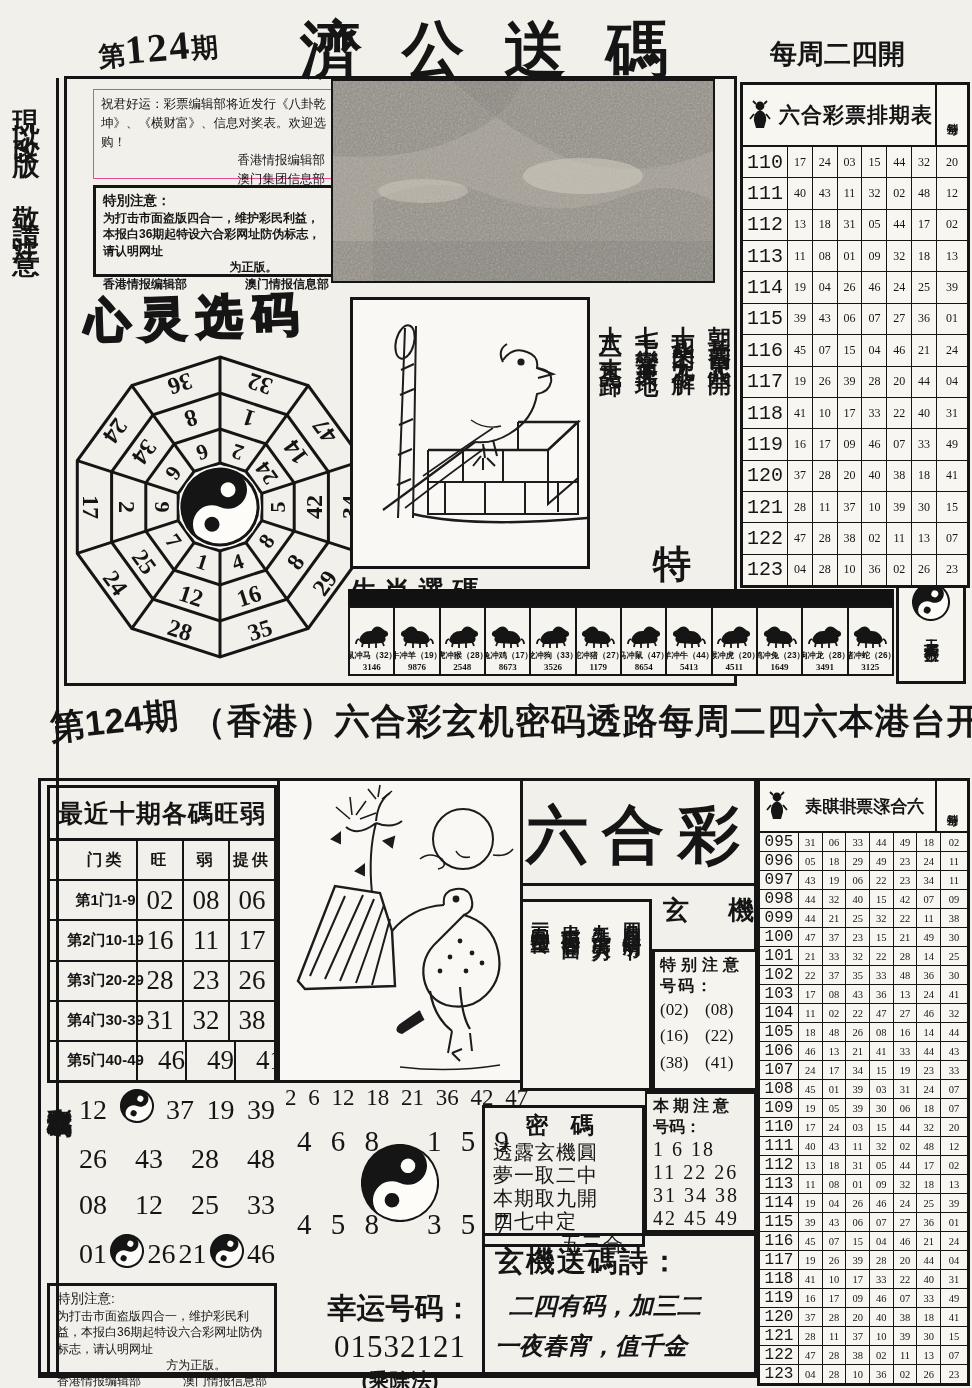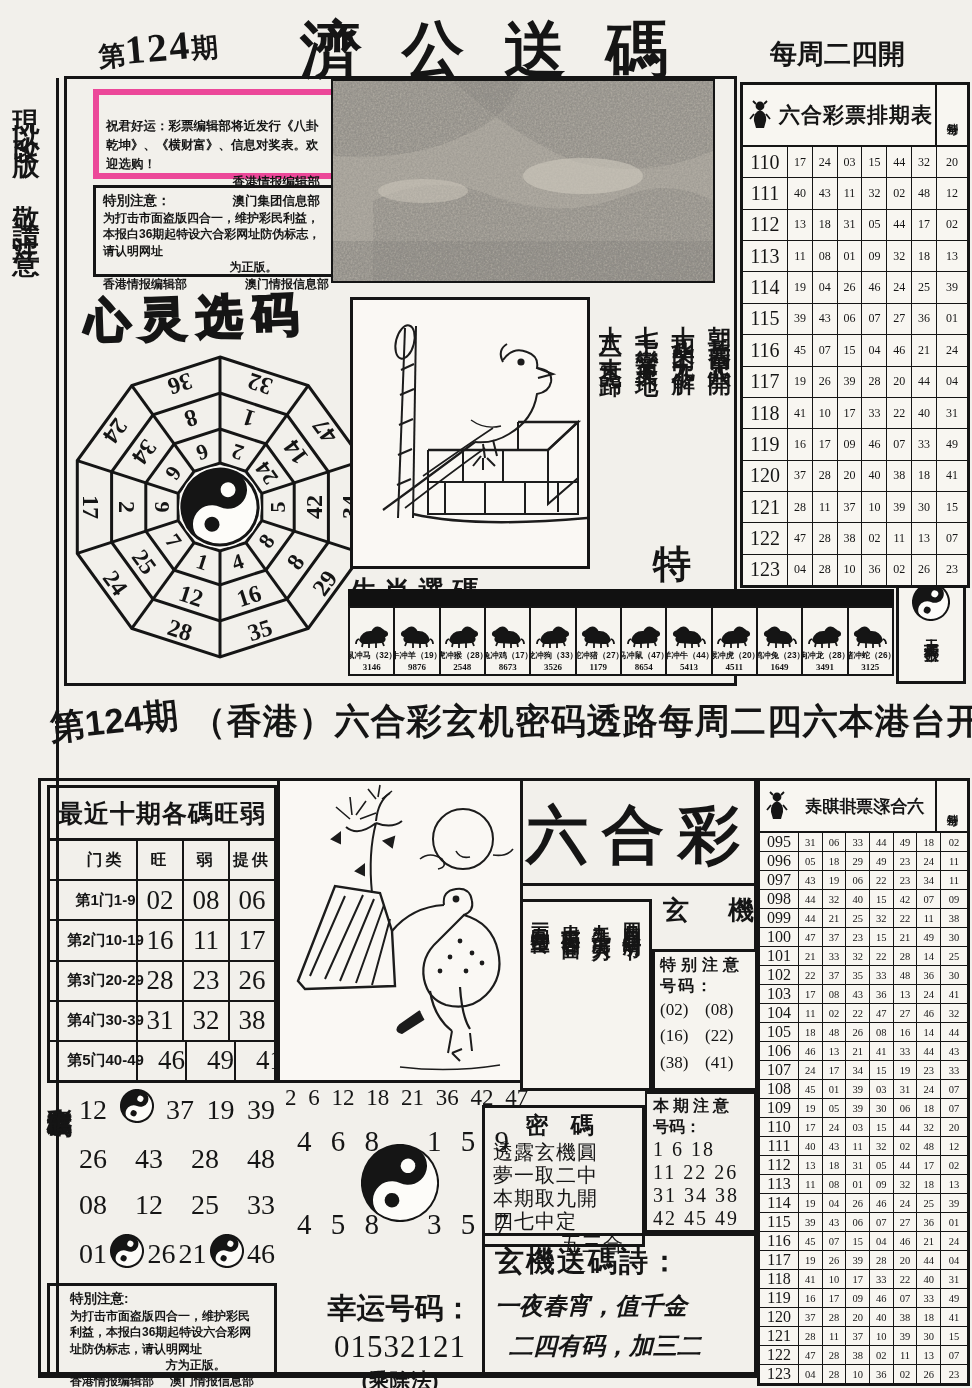--- a/index.html
+++ b/index.html
@@ -12,22 +12,22 @@
   .issue .num{font-size:40px;font-family:"Liberation Serif",serif;letter-spacing:2px;}
   .main-title{left:300px;top:8px;font-size:62px;font-weight:900;letter-spacing:40px;
               font-family:"Liberation Serif","DejaVu Serif",serif;white-space:nowrap;}
   .sched-note{left:770px;top:36px;font-size:27px;font-weight:900;white-space:nowrap;}
   .side-note{left:8px;top:88px;writing-mode:vertical-rl;font-size:27px;font-weight:700;
              letter-spacing:14px;height:460px;}
   .vrule{left:56px;top:78px;width:3px;height:1300px;background:#151515;}
 
   
   .top-main{left:64px;top:76px;width:673px;height:610px;border:3px solid #151515;box-sizing:border-box;}
-  .notice1{position:absolute;left:26px;top:10px;width:246px;height:90px;border:6px solid #ec4899;
-           padding:22px 7px;font-size:12.5px;font-weight:700;line-height:1.5;box-sizing:border-box;}
+  .notice1{position:absolute;left:26px;top:10px;width:246px;height:90px;border:1px solid #ec4899;
+           padding:5px 7px;font-size:12.5px;font-weight:400;line-height:1.5;box-sizing:border-box;}
   .notice1 .sig{text-align:right;padding-right:6px;}
   .notice2{position:absolute;left:26px;top:106px;width:246px;height:92px;border:3px solid #151515;
            padding:4px 7px;font-size:12px;font-weight:700;line-height:1.35;box-sizing:border-box;}
   .notice2 .t{font-size:13.5px;}
   .notice2 .tail{margin-left:56%;}
   .notice2 .sigs{display:flex;justify-content:space-between;margin-top:1px;}
   .landscape{position:absolute;left:264px;top:0px;width:384px;height:204px;border:2px solid #151515;
              box-sizing:border-box;overflow:hidden;}
   .mind-title{position:absolute;left:10px;top:212px;width:280px;height:60px;}
   .wheel-wrap{position:absolute;left:0px;top:268px;width:306px;height:318px;}
@@ -62,21 +62,21 @@
   .sched-top .tbl-head{height:60px;}
   .sched-top .tbl-head .ttl{font-size:21px;letter-spacing:1px;}
   .sched-bottom .tbl-head{height:54px;}
   .sched-bottom .tbl-head .ttl{font-size:17px;transform:scale(-1,1);} 
   .sp-head{width:30px;border-left:2px solid #151515;display:flex;align-items:center;justify-content:center;
            font-size:11px;font-weight:700;writing-mode:vertical-rl;letter-spacing:1px;}
   .tbl-body{flex:1;display:flex;flex-direction:column;}
   .tbl-row{flex:1;display:flex;border-bottom:1.5px solid #151515;align-items:stretch;}
   .tbl-row:last-child{border-bottom:none;}
   .c-issue{width:44px;display:flex;align-items:center;justify-content:center;
-           font-family:Liberation Serif, serif;border-right:1.5px solid #151515;}
+           font-family:Liberation Mono, monospace;border-right:1.5px solid #151515;}
   .c-num{flex:1;display:flex;align-items:center;justify-content:center;
          font-family:"Liberation Serif",serif;border-right:1.5px solid #151515;}
   .c-sp{width:30px;display:flex;align-items:center;justify-content:center;font-family:"Liberation Serif",serif;}
   .sched-top .c-issue{font-size:20px;}
   .sched-top .c-num,.sched-top .c-sp{font-size:12px;}
   .sched-bottom .c-issue{font-size:16px;width:38px;}
   .sched-bottom .c-num,.sched-bottom .c-sp{font-size:10.5px;}
   .sched-bottom .c-sp{width:26px;}
   .imp{width:34px;display:flex;align-items:center;justify-content:center;}
 
@@ -97,21 +97,21 @@
   .hc-c0{width:88px;font-weight:900;font-size:15px;white-space:nowrap;padding-left:25px;}
   .hc-ch{font-weight:900;font-size:16px;letter-spacing:3px;}
   .hc-val{font-family:"Liberation Serif",serif;font-size:27px;}
   .hc-cell.grow{flex:1;}
   .lucky{position:absolute;left:6px;top:302px;width:230px;height:198px;display:flex;padding-top:4px;box-sizing:border-box;}
   .lucky .vlabel{writing-mode:vertical-rl;font-size:25px;font-weight:900;width:30px;height:190px;letter-spacing:1px;}
   .lucky .grid{flex:1;display:flex;flex-direction:column;justify-content:space-between;padding:2px 2px 6px 2px;}
   .lucky .lrow{display:flex;align-items:center;justify-content:space-between;font-family:"Liberation Serif",serif;
                font-size:28px;}
   .notice3{position:absolute;left:6px;top:502px;width:230px;height:92px;border:3px solid #151515;
-           padding:4px 20px;font-size:12px;font-weight:700;line-height:1.35;box-sizing:border-box;}
+           padding:4px 7px;font-size:12px;font-weight:400;line-height:1.35;box-sizing:border-box;}
   .notice3 .t{font-size:13.5px;}
   .notice3 .tail{margin-left:52%;}
   .notice3 .sigs{display:flex;justify-content:space-between;}
   .draw2{position:absolute;left:236px;top:0px;width:246px;height:302px;border-left:3px solid #151515;
          border-right:3px solid #151515;border-bottom:3px solid #151515;box-sizing:border-box;background:#faf8f4;}
   .midnums{position:absolute;left:236px;top:302px;width:246px;height:206px;padding:2px 8px;box-sizing:border-box;}
   .midnums .r1{font-family:"Liberation Serif",serif;font-size:23px;word-spacing:6px;white-space:nowrap;}
   .midnums .pair{display:flex;justify-content:space-between;font-family:"Liberation Serif",serif;
                  font-size:29px;letter-spacing:6px;margin-left:12px;}
   .midnums .yy-center{display:flex;justify-content:center;margin:-14px 0 -14px 0;}
@@ -1090,16 +1090,16 @@
     <div id="benqiRows">
         <div class="row">1  6  18</div>
         <div class="row">11 22 26</div>
         <div class="row">31 34 38</div>
         <div class="row">42 45 49</div>
       </div>
   </div>
 
   <div class="poem3">
     <div class="t">玄機送碼詩：</div>
+    <div class="ln i2">二四有码，加三二</div>
     <div class="ln">一夜春宵，值千金</div>
-    <div class="ln i2">二四有码，加三二</div>
   </div>
 </div>
 
 </body></html>

